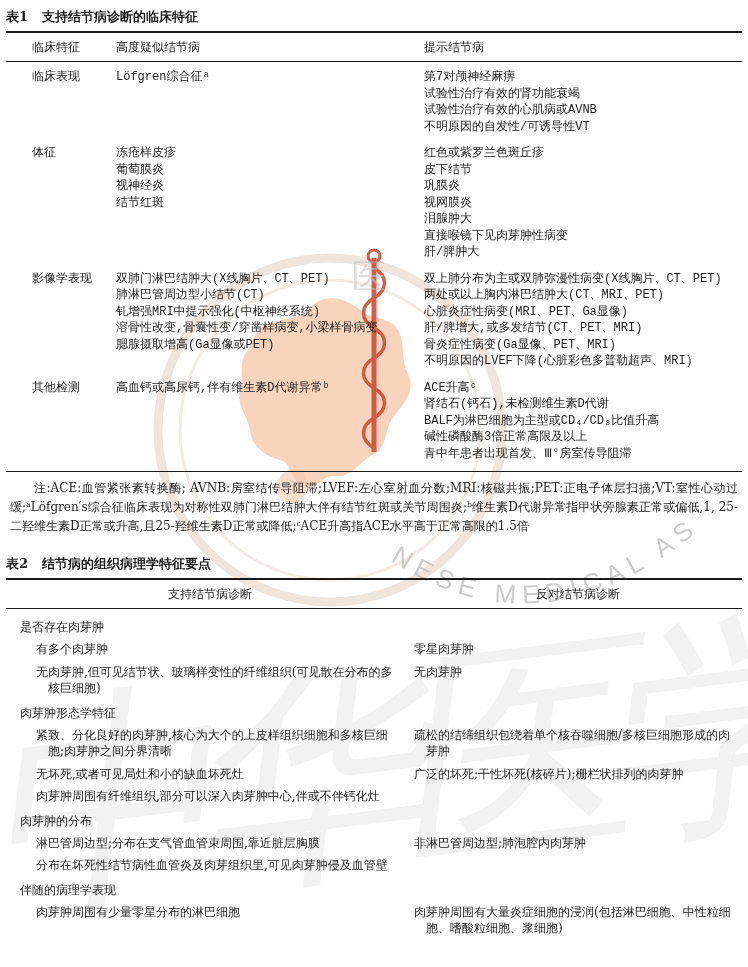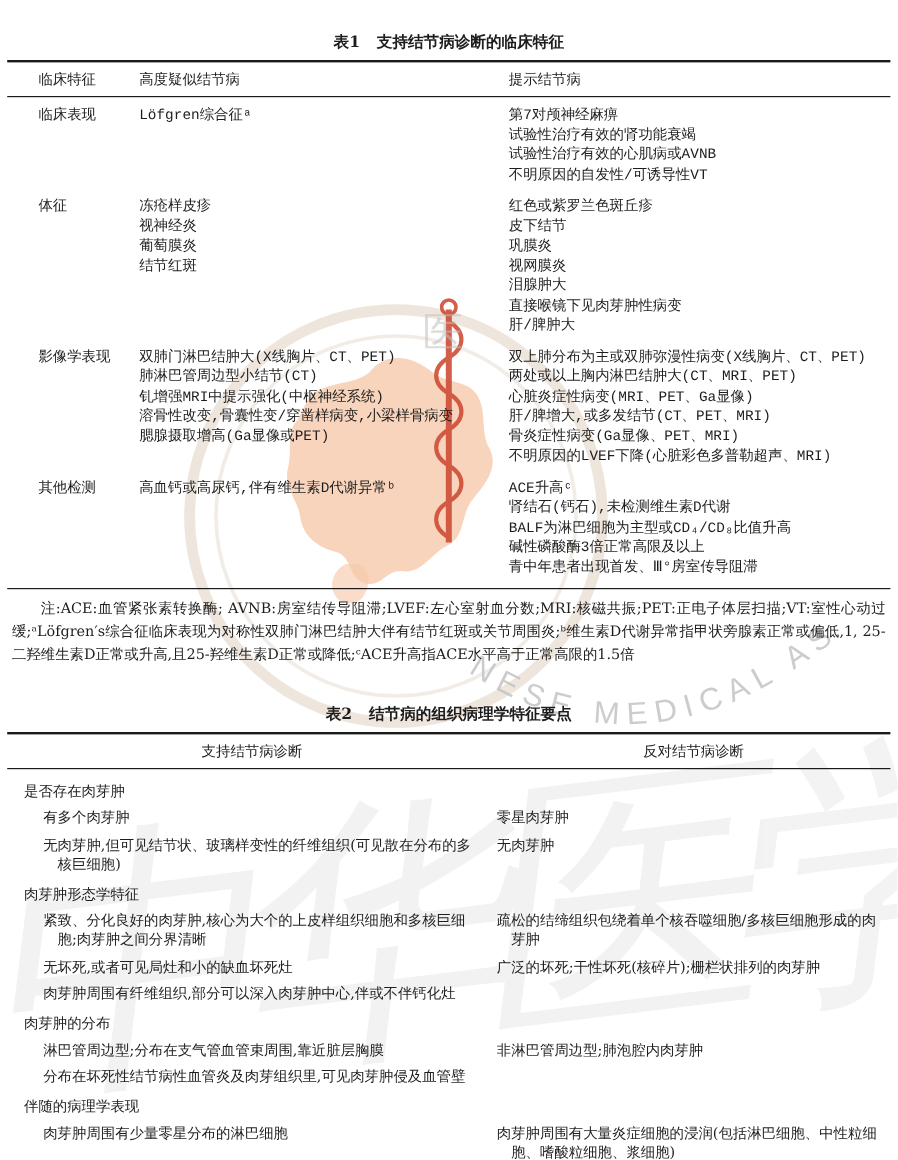--- a/index.html
+++ b/index.html
@@ -8,21 +8,21 @@
     position:relative; width:748px; height:967px; margin:0 auto;
     background:#ffffff; overflow:hidden;
     font-family:"DejaVu Serif","Liberation Serif",serif;
     color:#1d1d1d; font-size:12px; line-height:16px;
   }
   
   .watermark { position:absolute; inset:0; z-index:0; pointer-events:none; }
   
   .content { position:relative; z-index:1; padding:4px 6px 0 6px; }
 
-  .tbl-title { text-align:center; font-weight:bold; font-size:13px; padding:5px 0 6px;margin-top:19px; }
+  .tbl-title { text-align:left; font-weight:bold; font-size:13px; padding:5px 0 6px; }
   .tbl-title .t-label { margin-right:14px; }
   .rule-thick { border-top:2px solid #1a1a1a; }
   .rule-thin  { border-top:1px solid #1a1a1a; }
 
   
   .t1-header, .t1-row { display:grid; grid-template-columns:110px 308px 1fr; }
   .t1-header { padding:6px 0 6px; }
   .t1-header .h1 { padding-left:26px; }
   .t1-header .h2, .t1-header .h3 { text-align:left; }
   .t1-body { padding:4px 0 2px;font-family:Liberation Mono, monospace; }
@@ -101,22 +101,22 @@
               <div class="ln">第7对颅神经麻痹</div>
               <div class="ln">试验性治疗有效的肾功能衰竭</div>
               <div class="ln">试验性治疗有效的心肌病或AVNB</div>
               <div class="ln">不明原因的自发性/可诱导性VT</div>
             </div>
           </div>
           <div class="t1-row">
             <div class="feat">体征</div>
             <div class="cell c2">
               <div class="ln">冻疮样皮疹</div>
+              <div class="ln">葡萄膜炎</div>
               <div class="ln">视神经炎</div>
-              <div class="ln">葡萄膜炎</div>
               <div class="ln">结节红斑</div>
             </div>
             <div class="cell c3">
               <div class="ln">红色或紫罗兰色斑丘疹</div>
               <div class="ln">皮下结节</div>
               <div class="ln">巩膜炎</div>
               <div class="ln">视网膜炎</div>
               <div class="ln">泪腺肿大</div>
               <div class="ln">直接喉镜下见肉芽肿性病变</div>
               <div class="ln">肝/脾肿大</div>

